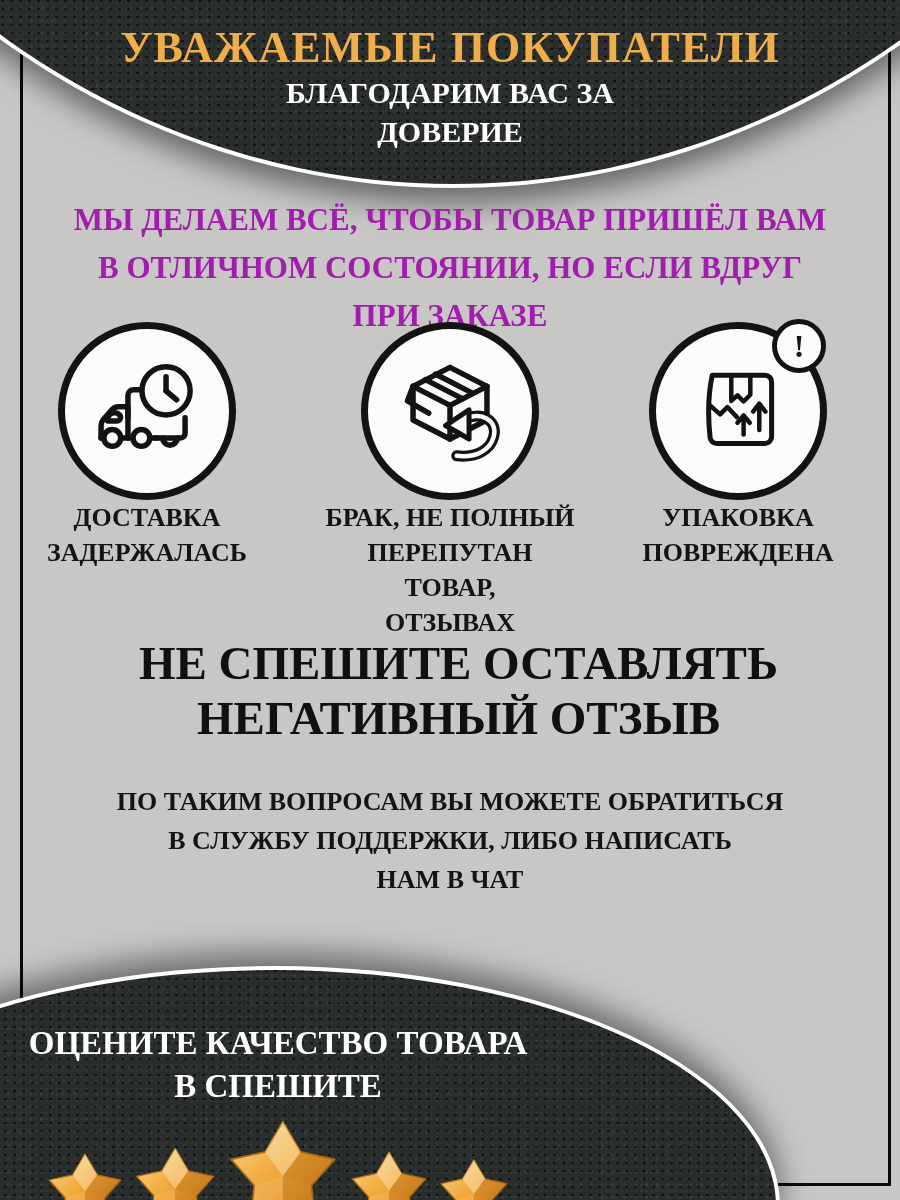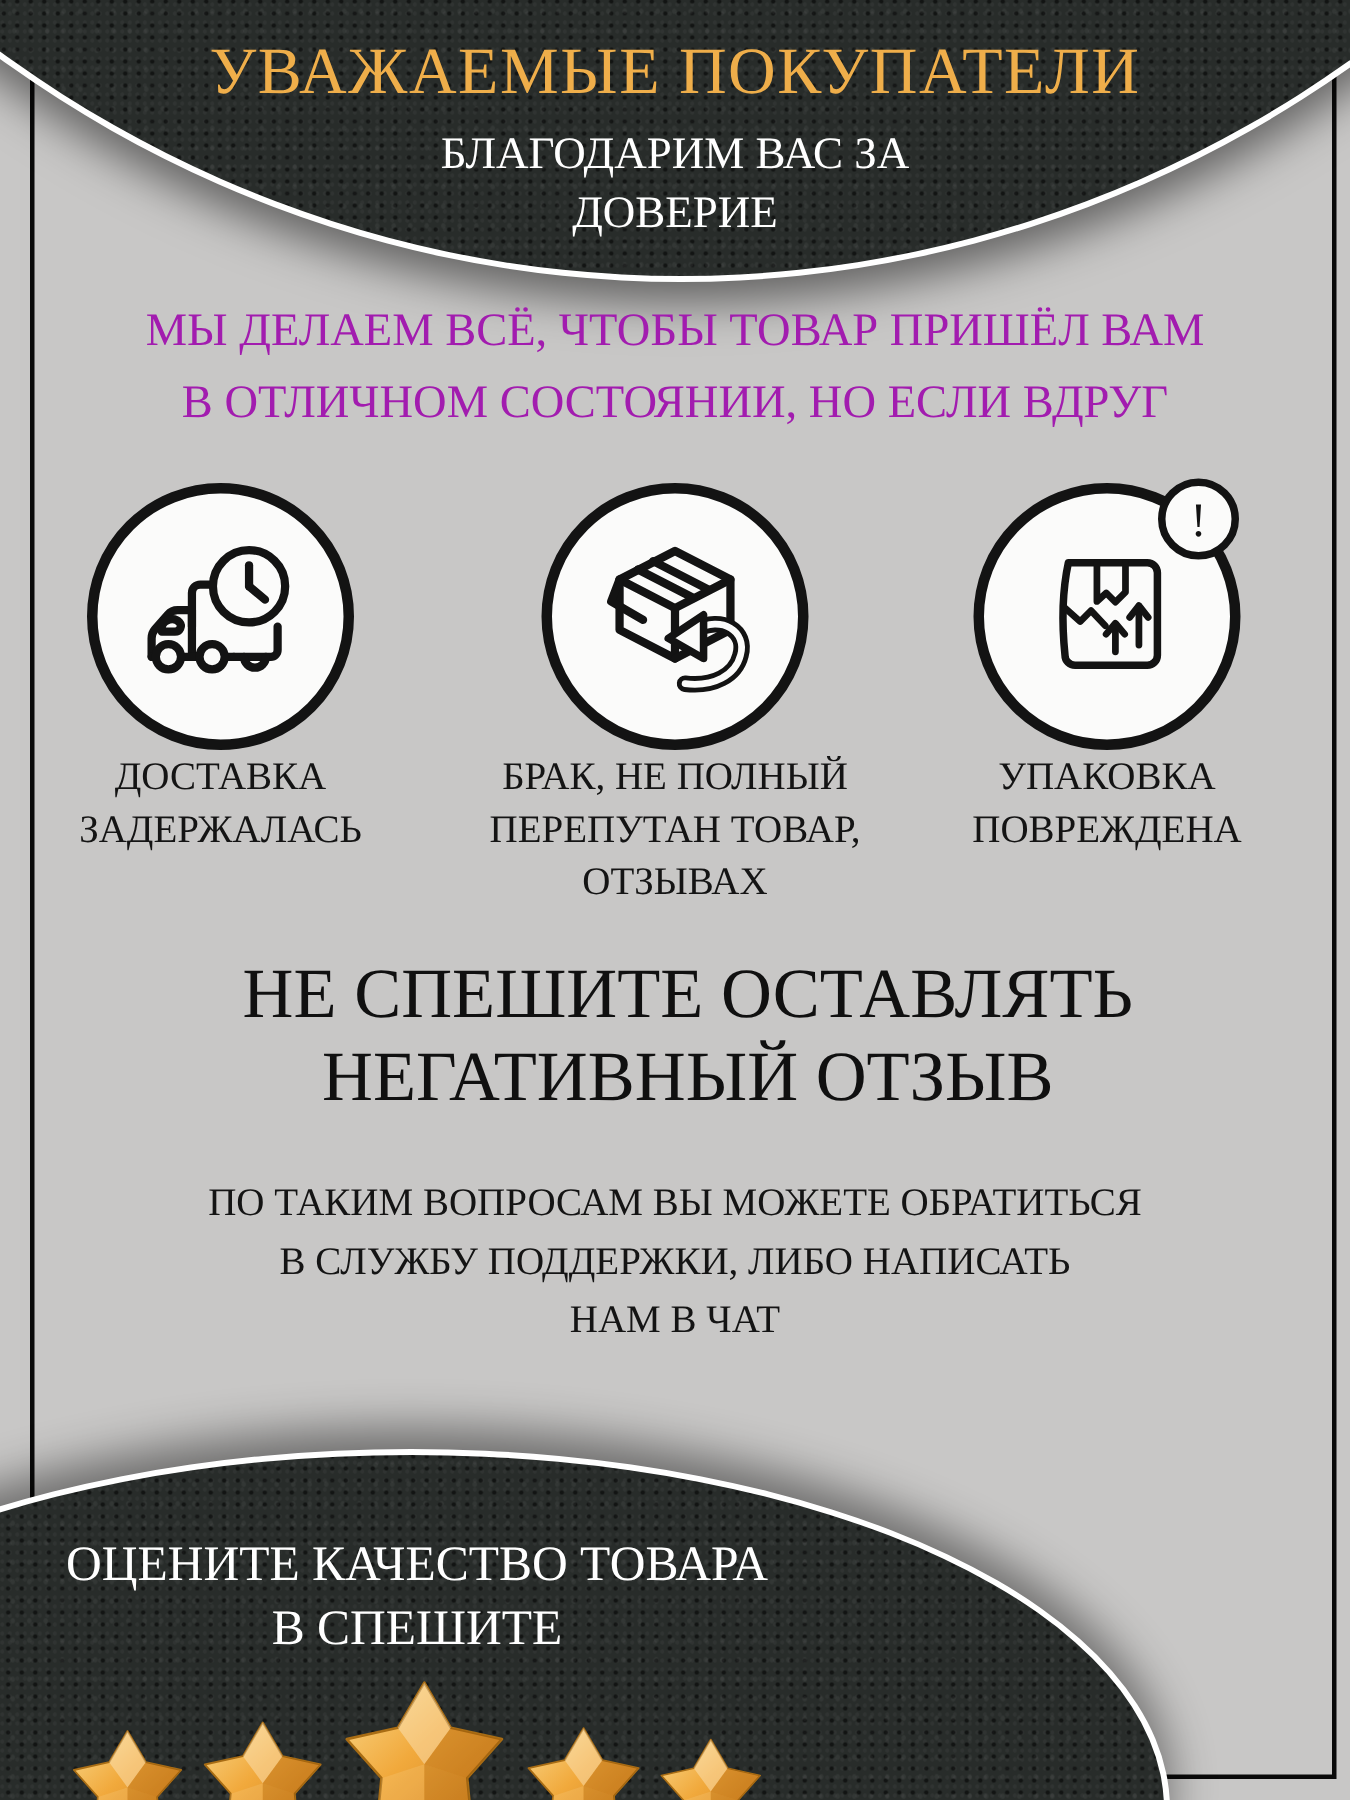--- a/index.html
+++ b/index.html
@@ -1,20 +1,20 @@
 <!DOCTYPE html>
 <html><head>
 <meta charset="utf-8">
 <style>
   html,body{margin:0;padding:0;}
   .card{
     position:relative; width:900px; height:1200px; overflow:hidden;
     background:#c8c7c6;
     font-family:"Liberation Serif","DejaVu Serif",serif;
-    font-weight:normal;
+    font-weight:bold;
   }
   
   .frame{
     position:absolute; left:20px; top:20px; width:865px; height:1160px;
     border:3px solid #0a0a0a; z-index:1;
   }
   
   .dark-surface{
     background-color:#282c2a;
     background-image:
@@ -36,21 +36,21 @@
     box-shadow:0 -14px 30px rgba(0,0,0,0.45);
     z-index:2;
   }
   .banner-top{
     position:absolute; top:22px; left:0; right:0; text-align:center; z-index:3;
   }
   .banner-top .title{
     font-size:44px; letter-spacing:1px; color:#efae4a;
   }
   .banner-top .sub{
-    margin-top:10px; font-size:30px; line-height:1.3; color:#ffffff;
+    font-size:30px; line-height:1.3; color:#ffffff;
   }
   .intro{
     position:absolute; top:196px; left:40px; right:40px; z-index:3;
     text-align:center; font-size:31px; line-height:1.55; color:#a21caf;
   }
   .issue-col{
     position:absolute; top:322px; width:250px; text-align:center; z-index:3;
   }
   .col-1{left:22px;} .col-2{left:325px;} .col-3{left:613px;}
   .icon-circle{
@@ -110,20 +110,21 @@
     <div class="title">УВАЖАЕМЫЕ ПОКУПАТЕЛИ</div>
     <div class="sub">
       <div>БЛАГОДАРИМ ВАС ЗА</div>
       <div>ДОВЕРИЕ</div>
     </div>
   </div>
 
   <div class="intro">
     <div>МЫ ДЕЛАЕМ ВСЁ, ЧТОБЫ ТОВАР ПРИШЁЛ ВАМ</div>
     <div>В ОТЛИЧНОМ СОСТОЯНИИ, НО ЕСЛИ ВДРУГ</div>
+    <div>ПРИ ЗАКАЗЕ</div>
   </div>
 
   <div class="issue-col col-1">
     <div class="icon-circle">
       <svg class="line-icon" width="112" height="112" viewBox="0 0 100 100" fill="none" stroke="#131313" stroke-width="5.5" stroke-linecap="round" stroke-linejoin="round">
         <path d="M9 74 V63 c0-2 0.7-3.9 2-5.4 l7.6-8.7 c1.5-1.7 3.6-2.7 5.8-2.7 H33 V74"></path>
         <path d="M15 56 c1.5-4.5 7.5-6 10.5-2.6 c2 2.3 0.3 5.6-2.6 5.6 H15"></path>
         <path d="M33 56 V36 c0-2.8 2.2-5 5-5 H48"></path>
         <path d="M9 74 H58"></path>
         <path d="M58 74 H80 c2.2 0 4-1.8 4-4 V56"></path>

